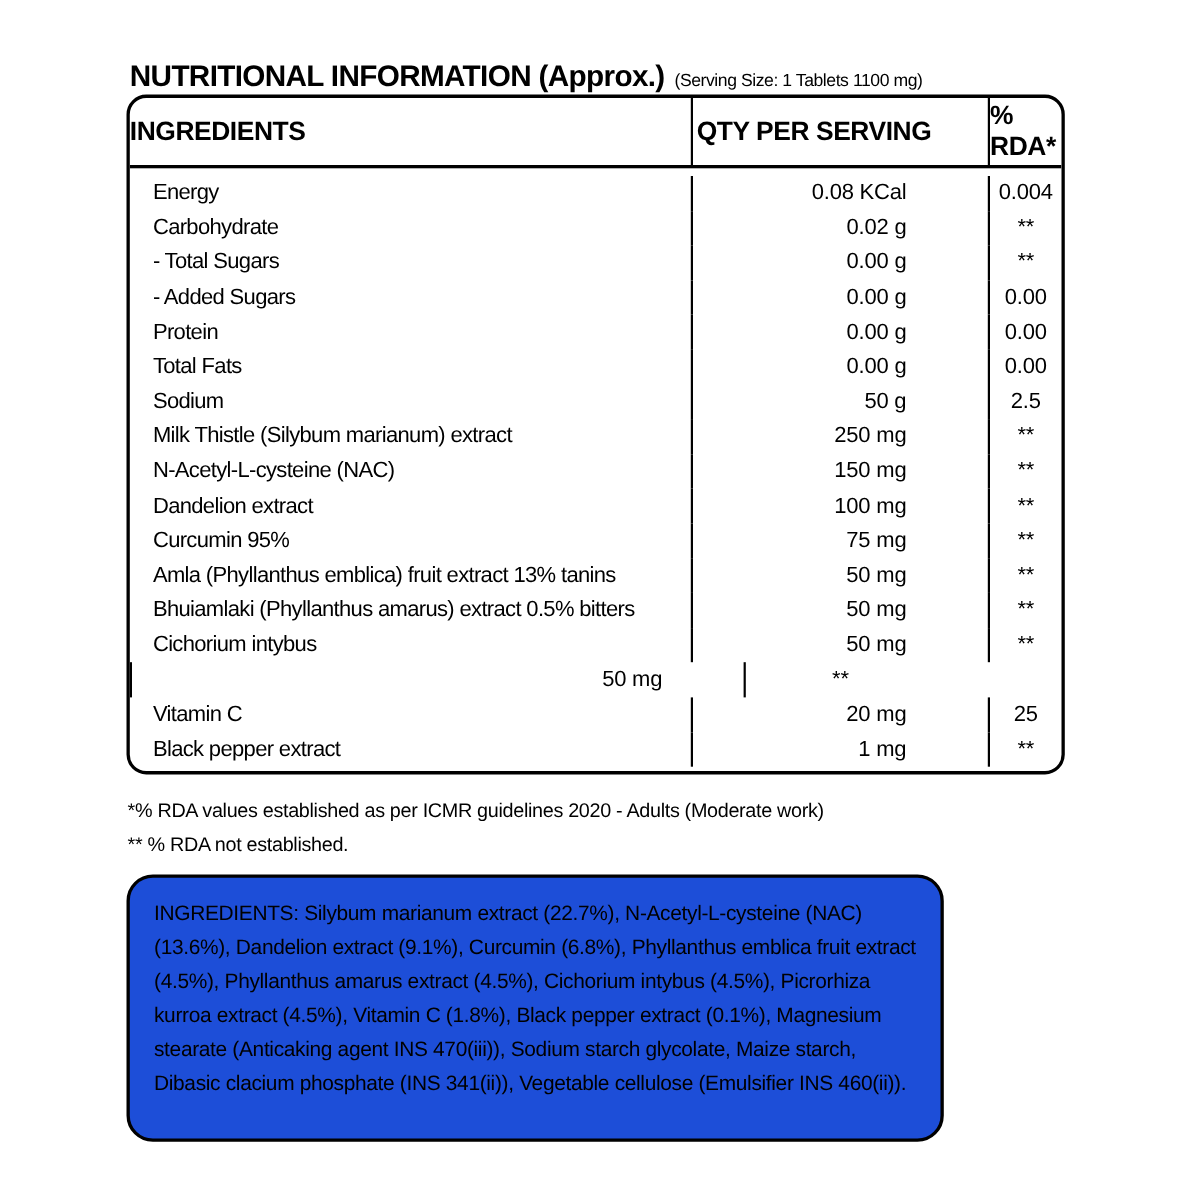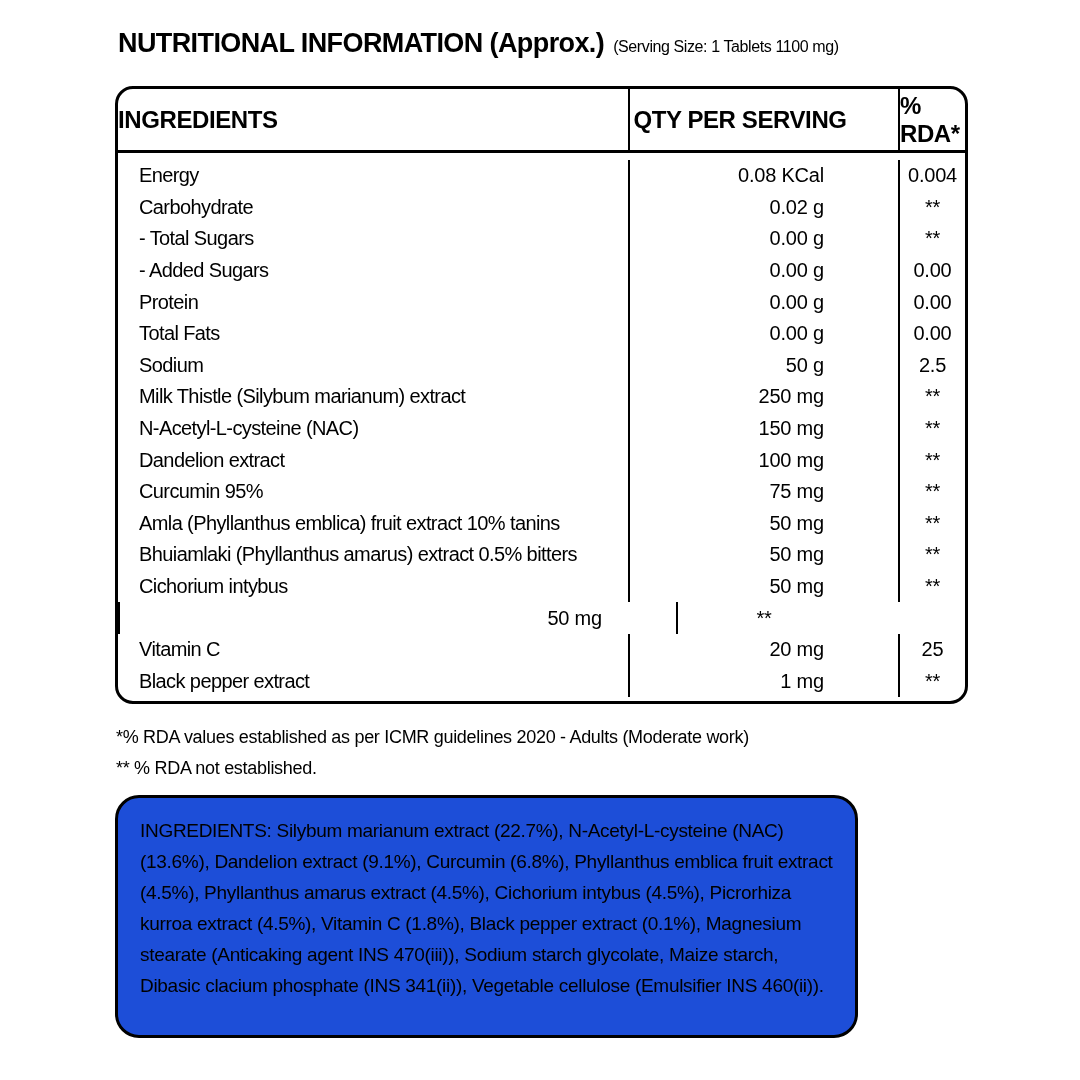--- a/index.html
+++ b/index.html
@@ -8,21 +8,21 @@
     font-family: "Liberation Sans", sans-serif;
     color: #000000;
     position: relative;
     overflow: hidden;
   }
   .page { position: absolute; inset: 0; }
 
   
   .title-row {
     position: absolute;
-    left: 118px; top: 28px;
+    left: 118px; top: 54px;
     width: 945px;
     display: flex;
     align-items: baseline;
     gap: 9px;
     white-space: nowrap;
   }
   .title-main {
     font-size: 27px;
     font-weight: 600;
     letter-spacing: -0.6px;
@@ -195,21 +195,21 @@
       <div class="td c3">**</div>
     </div>
 
     <div class="t-row">
       <div class="td c1">Curcumin 95%</div>
       <div class="td c2">75 mg</div>
       <div class="td c3">**</div>
     </div>
 
     <div class="t-row">
-      <div class="td c1">Amla (Phyllanthus emblica) fruit extract 10% tanins</div>
+      <div class="td c1">Amla (Phyllanthus emblica) fruit extract 13% tanins</div>
       <div class="td c2">50 mg</div>
       <div class="td c3">**</div>
     </div>
 
     <div class="t-row">
       <div class="td c1">Bhuiamlaki (Phyllanthus amarus) extract 0.5% bitters</div>
       <div class="td c2">50 mg</div>
       <div class="td c3">**</div>
     </div>
 

